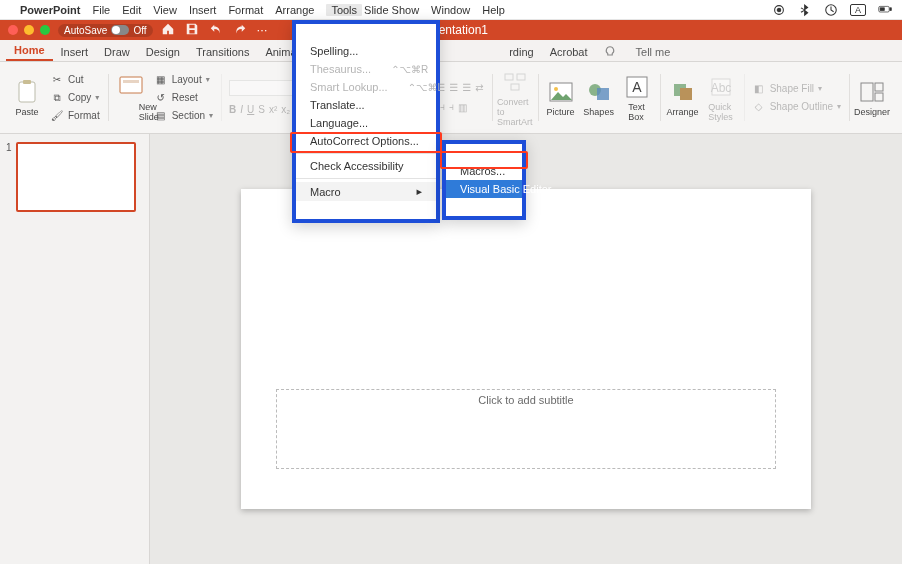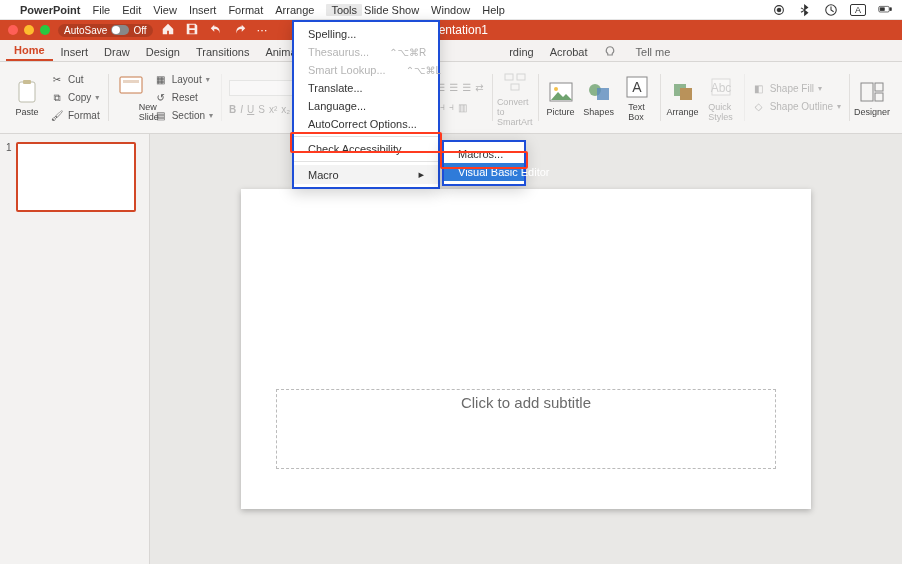--- a/index.html
+++ b/index.html
@@ -42,23 +42,23 @@
   .dim { opacity:0.38; }
   
   .workspace { position:absolute; top:134px; left:0; right:0; bottom:0; display:flex; background:#e9e8e6; }
   .thumb-pane { width:150px; background:#f3f2f1; border-right:1px solid #d8d6d4; padding:8px 6px; }
   .thumb-wrap { display:flex; gap:4px; }
   .thumb-num { font-size:10px; color:#555; }
   .thumb { width:120px; height:70px; background:#fff; border:2px solid #d24726; border-radius:2px; }
   .editor { flex:1; display:flex; align-items:center; justify-content:center; }
   .slide { width:570px; height:320px; background:#fff; box-shadow:0 2px 6px rgba(0,0,0,0.25); position:relative; }
   .ph-title { position:absolute; top:140px; left:35px; right:35px; height:56px; border:1px dashed #bbb; display:flex; align-items:center; justify-content:center; font-size:30px; color:#6b6b6b; font-weight:400; }
-  .ph-sub { position:absolute; top:200px; left:35px; right:35px; height:80px; border:1px dashed #bbb; padding-top:4px; text-align:center; font-size:15px; color:#6b6b6b; }
-  
-  .menu { position:absolute; background:#fff; border:2px solid #1d4ed8; box-shadow:0 4px 14px rgba(0,0,0,0.18); padding:3px 0; z-index:50; }
+  .ph-sub { position:absolute; top:200px; left:35px; right:35px; height:80px; border:1px dashed #bbb; padding-top:4px; text-align:center; font-size:11px; color:#6b6b6b; }
+  
+  .menu { position:absolute; background:#fff; border:4px solid #1d4ed8; box-shadow:0 4px 14px rgba(0,0,0,0.18); padding:18px 0; z-index:50; }
   .menu .mi { padding:3px 14px; font-size:11px; color:#333; display:flex; align-items:center; justify-content:space-between; gap:20px; white-space:nowrap; }
   .menu .mi.disabled { color:#b5b5b5; }
   .menu .mi .hint { color:#b5b5b5; font-size:10px; }
   .menu .sep { height:1px; background:#e2e2e2; margin:3px 0; }
   .menu .mi.row-highlight { background:#f3f3f3; }
   .menu .mi.selected { background:#2f7bd9; color:#fff; }
   #tools-menu { top:20px; left:292px; width:148px; }
   #macro-outline { position:absolute; border:2px solid #ff3b1f; border-radius:2px; pointer-events:none; z-index:55; top:132px; left:290px; width:152px; height:21px; }
   #sub-menu { top:140px; left:442px; width:84px; }
   #sub-outline { position:absolute; border:2px solid #ff3b1f; border-radius:2px; pointer-events:none; z-index:60; top:151px; left:440px; width:88px; height:18px; }

